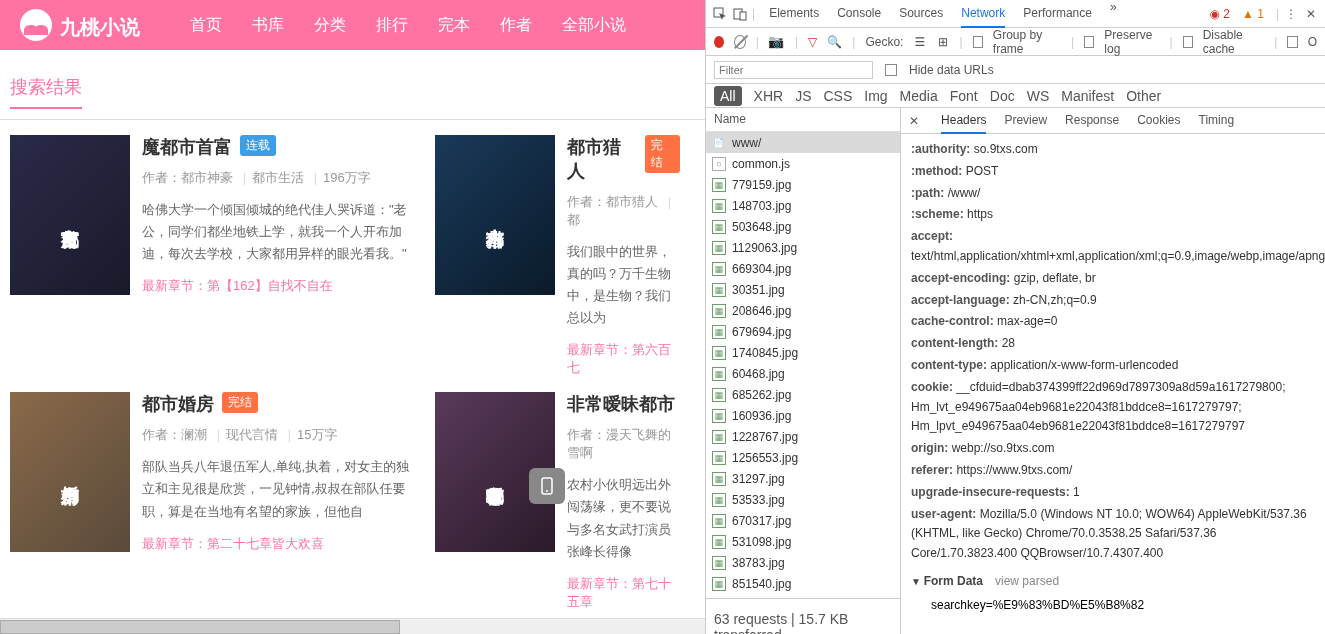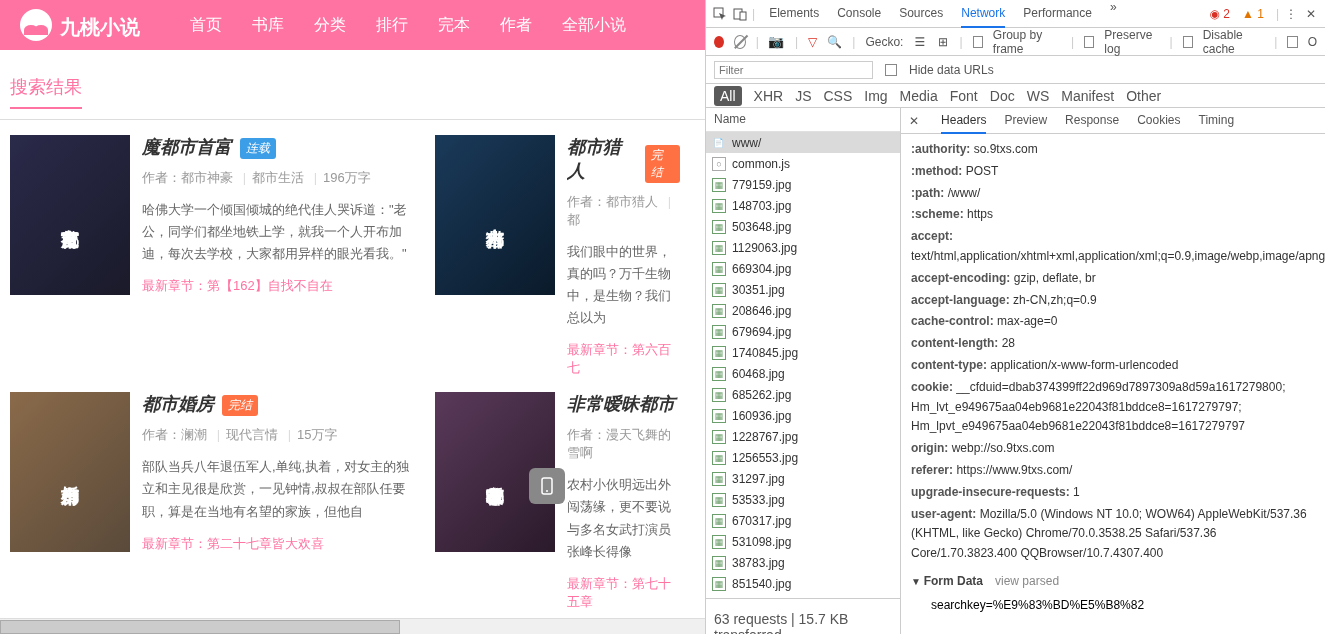--- a/index.html
+++ b/index.html
@@ -22,21 +22,21 @@
 .book { display: flex; width: 405px; gap: 12px; }
 .book.right { width: 245px; }
 .book-cover { width: 120px; height: 160px; background: linear-gradient(135deg, #333, #555); flex-shrink: 0; display:flex; align-items:center; justify-content:center; color:#fff; font-size:18px; writing-mode: vertical-rl; text-align: center; font-weight: bold; }
 .book-cover.c1 { background: linear-gradient(135deg, #2a2a4a, #1a1a2a); }
 .book-cover.c2 { background: linear-gradient(135deg, #1a3a5a, #0a1a2a); }
 .book-cover.c3 { background: linear-gradient(135deg, #8a6a4a, #5a4a3a); }
 .book-cover.c4 { background: linear-gradient(135deg, #5a3a5a, #2a1a2a); }
 .book-cover.c5 { background: linear-gradient(135deg, #4a4a6a, #2a2a3a); }
 .book-cover.c6 { background: linear-gradient(135deg, #3a4a3a, #1a2a1a); }
 .book-info { flex: 1; overflow: hidden; }
-.book-title-row { display: flex; align-items: flex-end; gap: 8px; margin-bottom: 10px; font-style: italic; }
+.book-title-row { display: flex; align-items: flex-start; gap: 8px; margin-bottom: 10px; }
 .book-title { font-size: 18px; font-weight: bold; color: #333; }
 .book-badge { font-size: 12px; color: #fff; padding: 2px 6px; border-radius: 3px; }
 .badge-serial { background: #3d9ee8; }
 .badge-complete { background: #ff7043; }
 .book-meta { font-size: 13px; color: #999; margin-bottom: 12px; }
 .book-meta-sep { margin: 0 6px; color: #ddd; }
 .book-desc { font-size: 13px; color: #666; line-height: 1.7; margin-bottom: 12px; overflow: hidden; }
 .book-latest { font-size: 13px; color: #ff73a2; }
 .book-latest-label { color: #ff73a2; }
 .floating-btn { position: absolute; right: 140px; bottom: 130px; width: 36px; height: 36px; background: #888; border-radius: 6px; display: flex; align-items: center; justify-content: center; color: #fff; }

